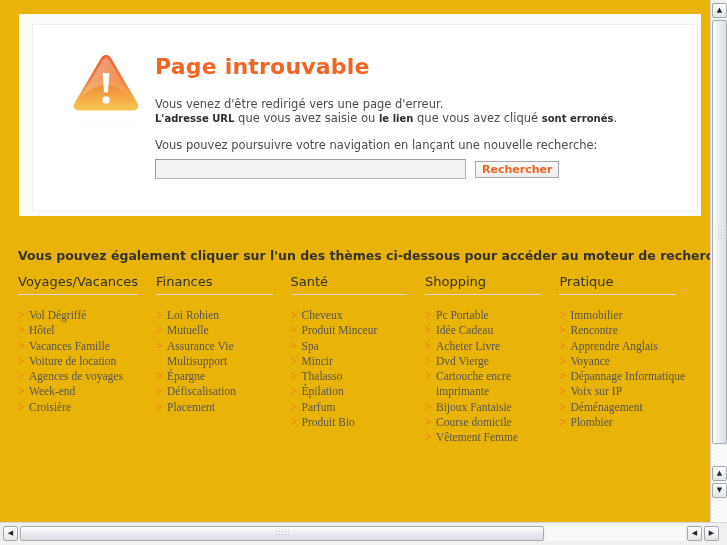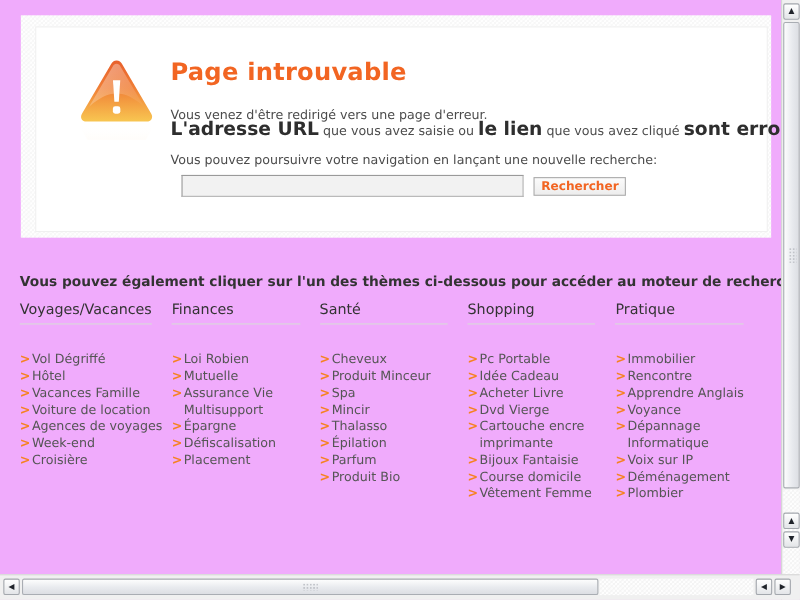--- a/index.html
+++ b/index.html
@@ -19,21 +19,21 @@
     background: #efefef;
   }
 
   
   #content {
     position: absolute;
     left: 0; top: 0;
     width: 710px;
     height: 522px;
     overflow: hidden;
-    background: #f0abfc;
+    background: #eab308;
   }
 
   
   .panel-wrap {
     position: absolute;
     left: 19px;
     top: 14px;
     width: 682px;
     height: 202px;
     background-color: #f7f7f7;
@@ -78,26 +78,26 @@
     left: 122px;
     font-size: 11.5px;
     color: #4b4b4b;
     white-space: nowrap;
     line-height: 15px;
   }
   .err-line1 { top: 72px; }
   .err-line2 { top: 86px; }
   .err-line3 { top: 113px; text-align: right; }
   .err-line b { color: #2e2e2e; font-weight: bold; }
-  .err-line .bigger { font-size: 17px; }
+  .err-line .bigger { font-size: 10px; }
 
   
   .search-row {
     position: absolute;
-    left: 132px;
+    left: 122px;
     top: 134px;
     display: flex;
     align-items: center;
   }
   .search-input {
     width: 303px;
     height: 14px;
     border: 1px solid #b4b4b4;
     border-top-color: #9a9a9a;
     border-left-color: #9a9a9a;
@@ -147,21 +147,22 @@
   .col-title {
     font-size: 13px;
     font-weight: normal;
     color: #333333;
     padding-bottom: 5px;
     margin-right: 18px;
     border-bottom: 1px solid #d9d9d9;
     white-space: nowrap;
   }
   .col-links {
-    margin-top: 24px;
+    margin-top: 13px;
+    font-family: Liberation Serif, serif;
   }
   .link-item {
     display: block;
     font-size: 11.5px;
     color: #555555;
     line-height: 15.3px;
     text-decoration: none;
     padding-left: 11px;
     position: relative;
     white-space: normal;

